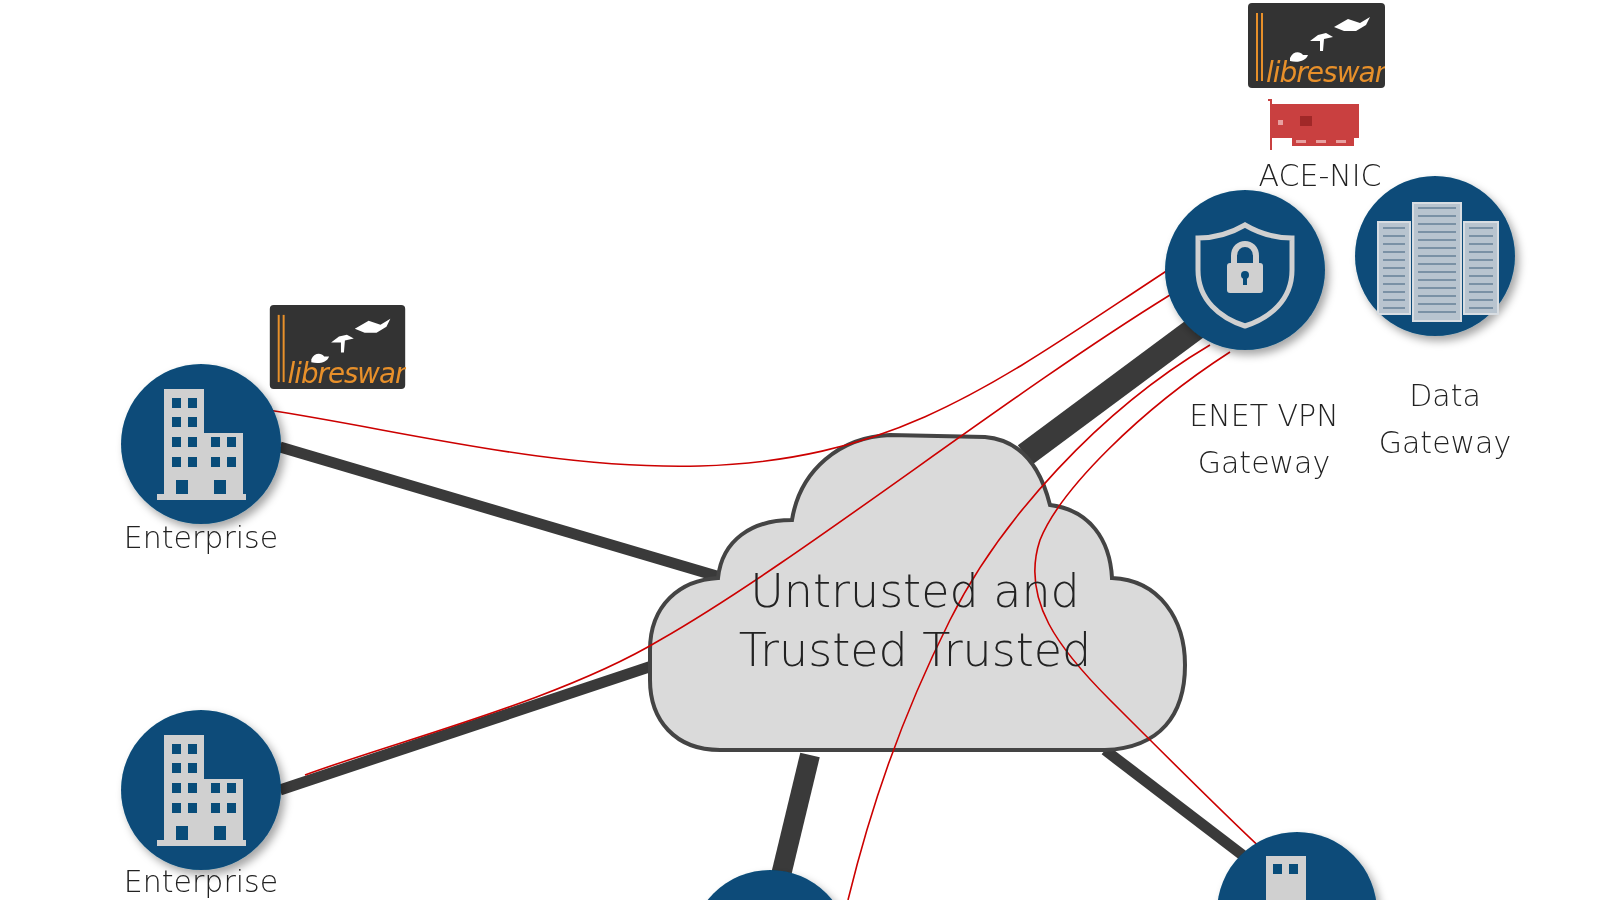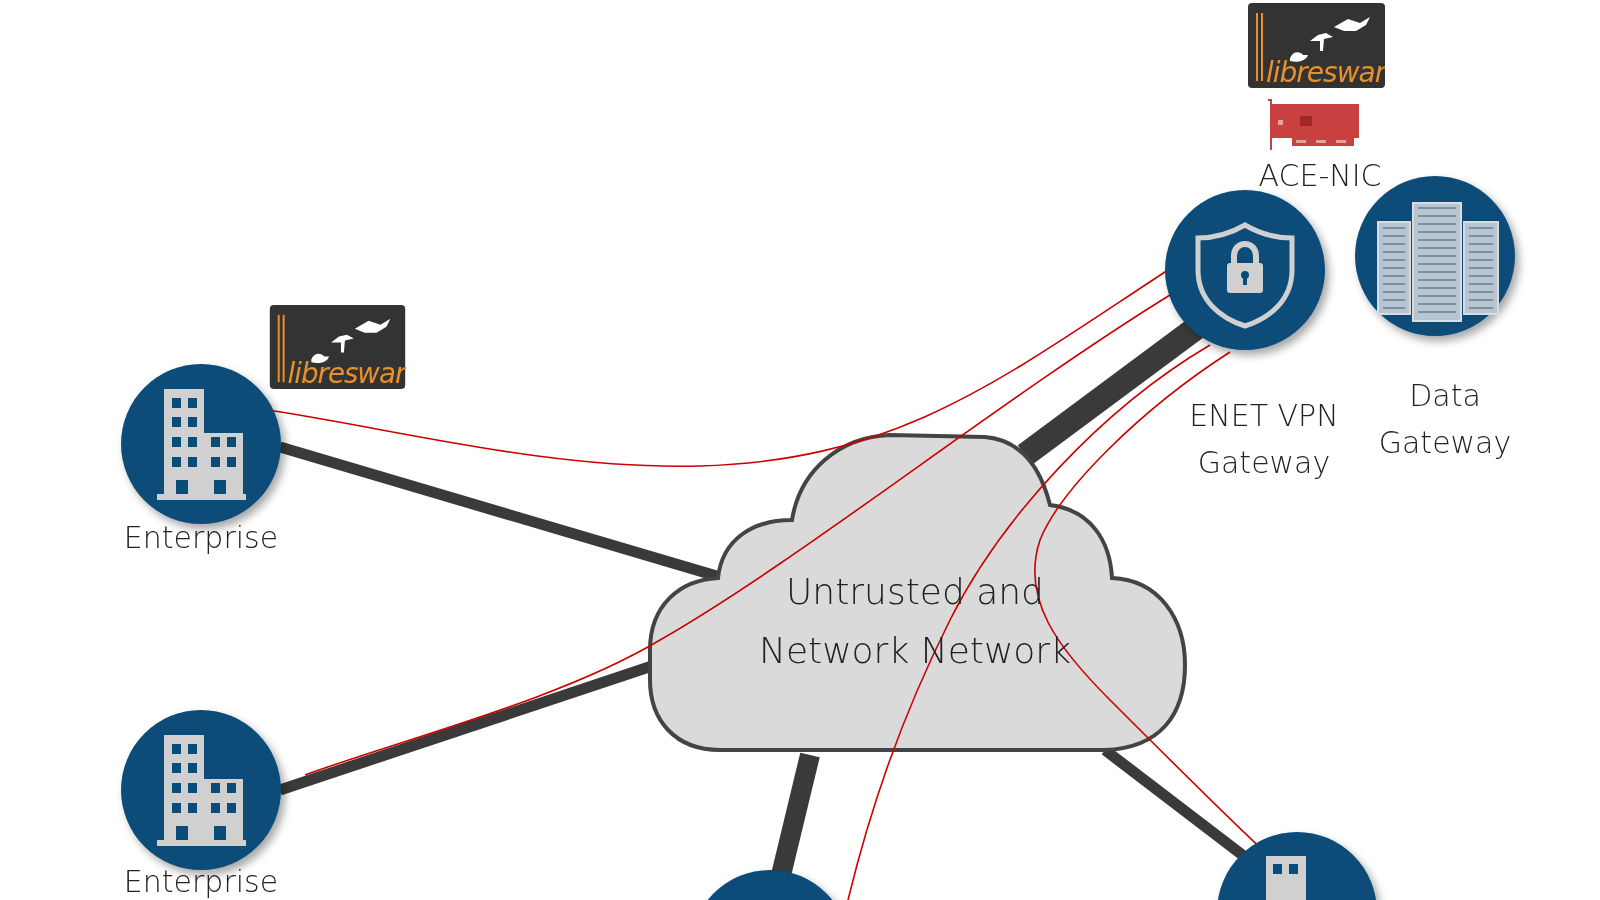--- a/index.html
+++ b/index.html
@@ -1,19 +1,19 @@
 <!DOCTYPE html>
 <html><head>
 <meta charset="utf-8">
 <style>
   html, body { margin: 0; padding: 0; background: #ffffff; }
   body { width: 1600px; height: 900px; overflow: hidden; position: relative; font-family: "DejaVu Sans", sans-serif; }
   #diagram { position: absolute; left: 0; top: 0; width: 1600px; height: 900px; }
   .label { position: absolute; text-align: center; color: #222; font-family: "DejaVu Sans", sans-serif; font-size: 30px; line-height: 47px; font-weight: 300; white-space: nowrap; }
-  .cloud-label { position: absolute; text-align: center; color: #222; font-size: 36px; line-height: 59px; font-weight: 300; white-space: nowrap; }
+  .cloud-label { position: absolute; text-align: center; color: #222; font-size: 46px; line-height: 59px; font-weight: 300; white-space: nowrap; }
   .line-text { display: block; }
   .badge { position: absolute; font-style: italic; }
 </style>
 </head>
 <body>
 
 <svg id="diagram" viewBox="0 0 1600 900" xmlns="http://www.w3.org/2000/svg">
   <defs>
     <filter id="shadow" x="-20%" y="-20%" width="150%" height="150%">
       <feDropShadow dx="4" dy="5" stdDeviation="4" flood-color="#000" flood-opacity="0.35"></feDropShadow>
@@ -223,14 +223,14 @@
 <div class="label" style="left:71px;top:514px;width:260px;">
   <span class="line-text">Enterprise</span>
 </div>
 
 <div class="label" style="left:71px;top:858px;width:260px;">
   <span class="line-text">Enterprise</span>
 </div>
 
 <div class="cloud-label" style="left:715px;top:562px;width:400px;">
   <span class="line-text">Untrusted and</span>
-  <span class="line-text">Network Network</span>
+  <span class="line-text">Trusted Trusted</span>
 </div>
 
 </body></html>

